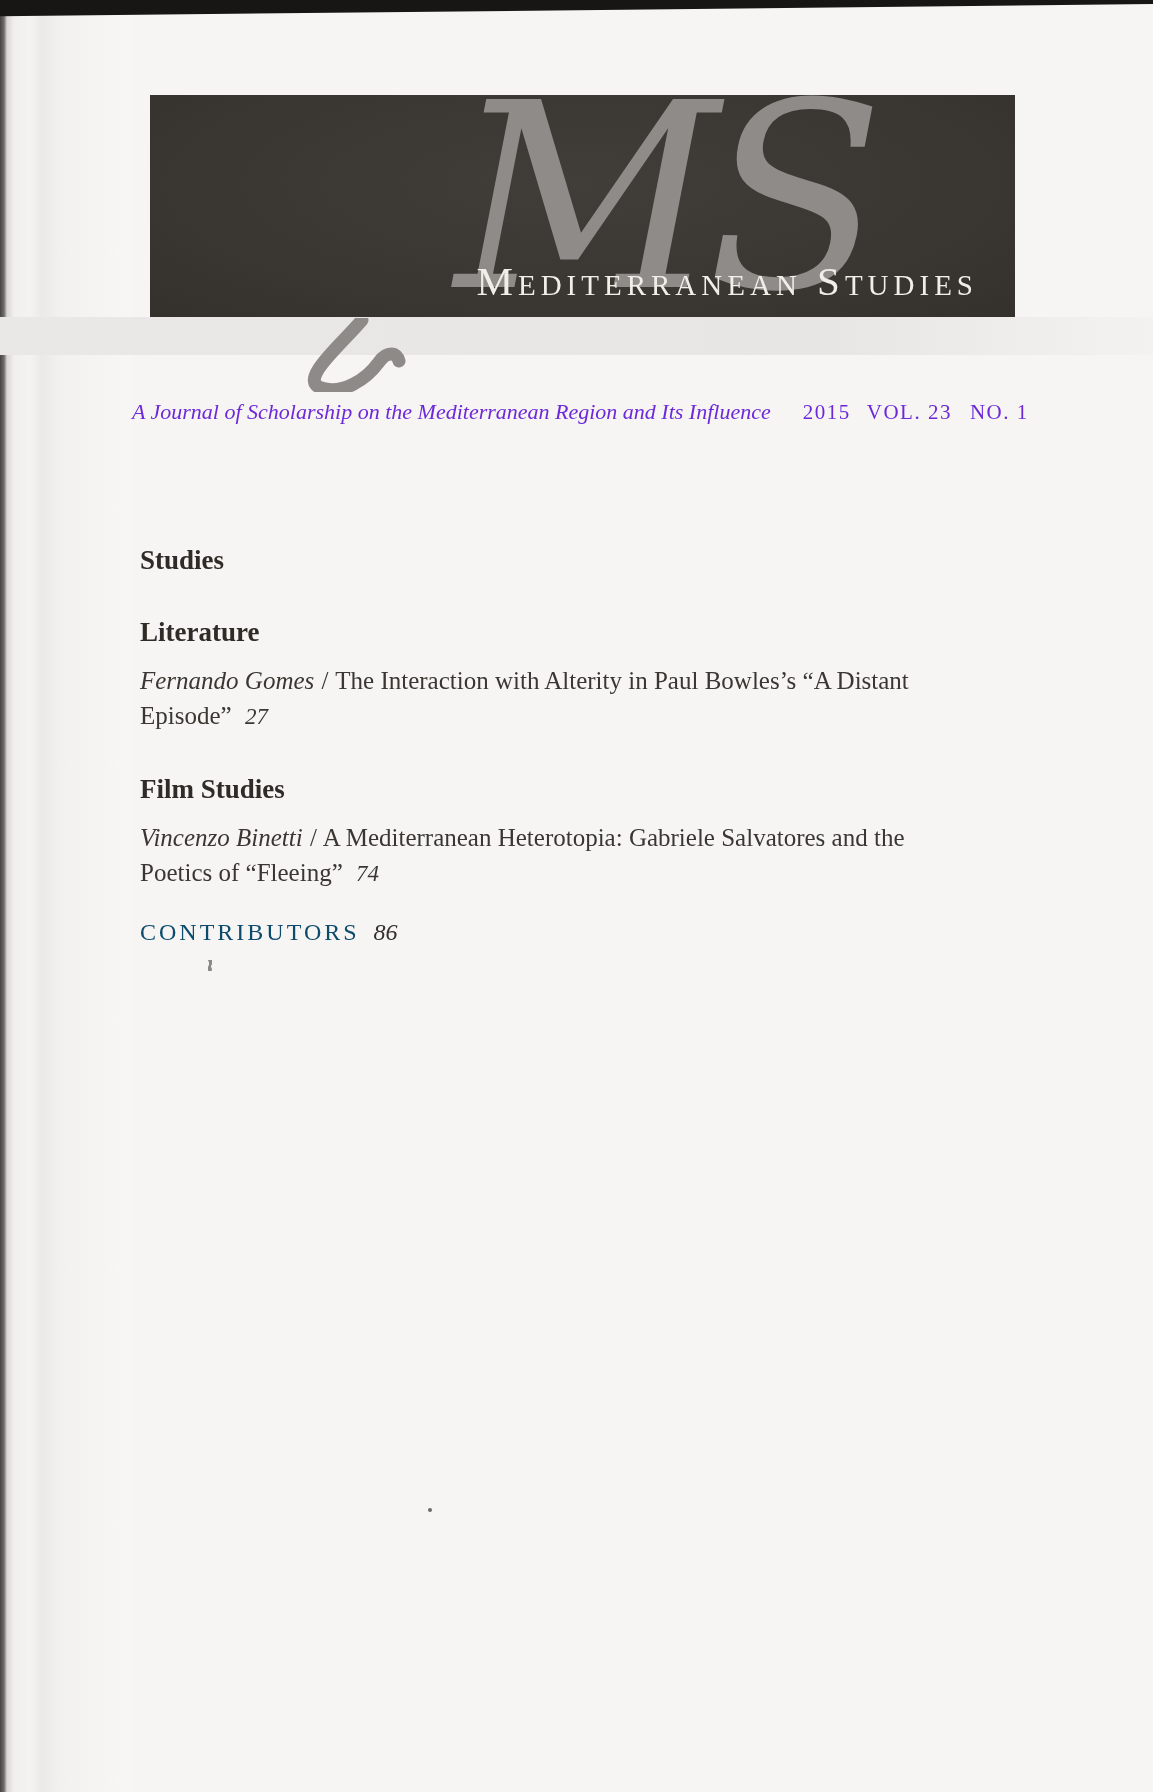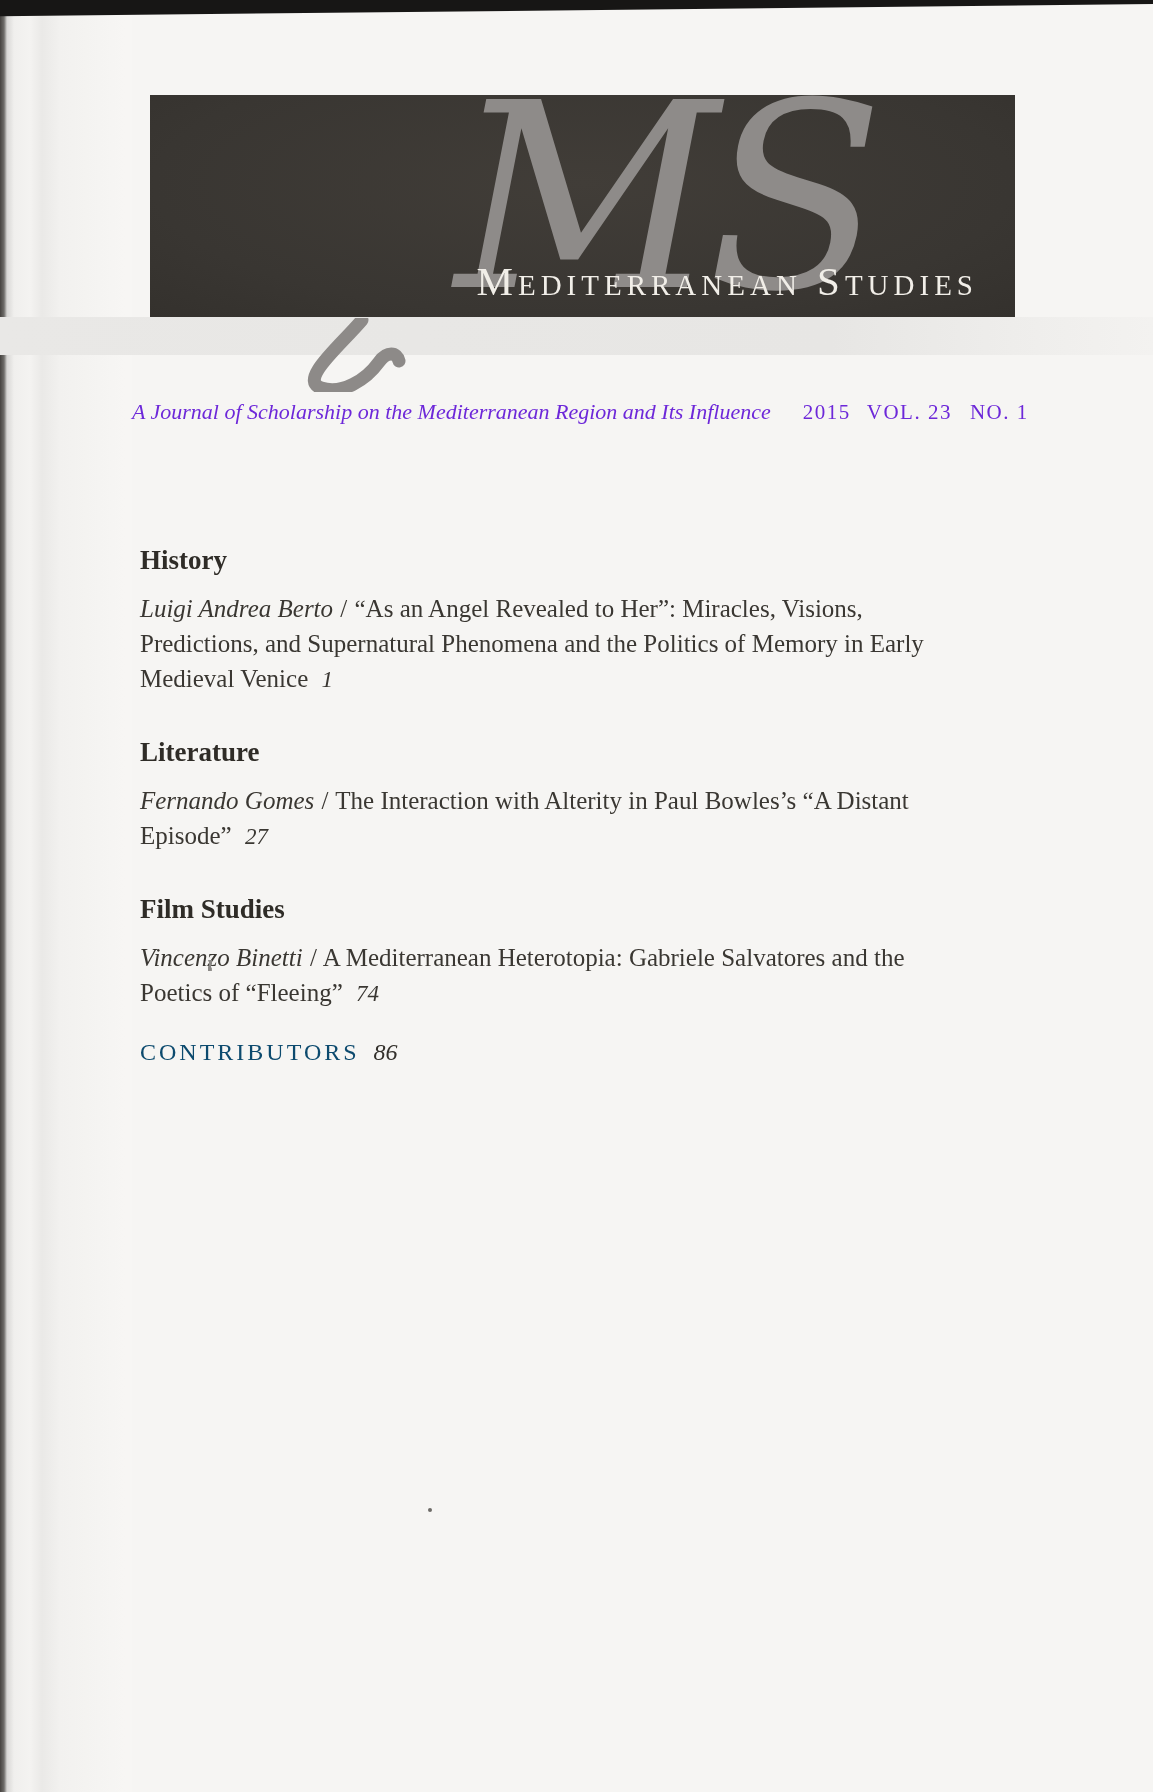--- a/index.html
+++ b/index.html
@@ -99,27 +99,21 @@
 <svg class="swash" width="140" height="74" viewBox="0 0 140 74">
   <path d="M 86 2 C 64 28, 22 62, 45 70 C 66 77, 90 62, 103 44 C 111 33, 121 34, 123 43" fill="none" stroke="#8d8a88" stroke-width="13" stroke-linecap="round"></path>
 </svg>
 
 <div class="masthead">
   <span class="subtitle">A Journal of Scholarship on the Mediterranean Region and Its Influence</span><span class="issue-info year">2015</span><span class="issue-info vol">VOL. 23</span><span class="issue-info no">NO. 1</span>
 </div>
 
 <main class="toc">
 
-  <h2 class="first">History</h2>
-  <p class="entry">
-    <span class="author">Luigi Andrea Berto</span>
-    <span class="sep">/</span>
-    <span class="work">“As an Angel Revealed to Her”: Miracles, Visions, Predictions, and Supernatural Phenomena and the Politics of Memory in Early Medieval Venice</span>
-    <span class="page-num">1</span>
-  </p>
+  <h2 class="first">Studies</h2>
 
   <h2>Literature</h2>
   <p class="entry">
     <span class="author">Fernando Gomes</span>
     <span class="sep">/</span>
     <span class="work">The Interaction with Alterity in Paul Bowles’s “A Distant Episode”</span>
     <span class="page-num">27</span>
   </p>
 
   <h2>Film Studies</h2>

